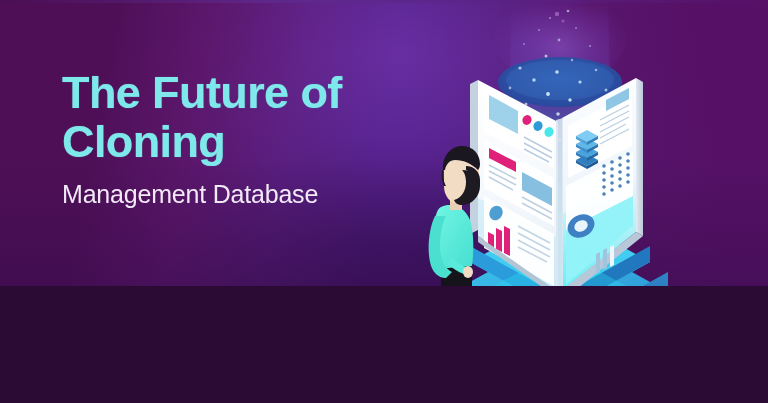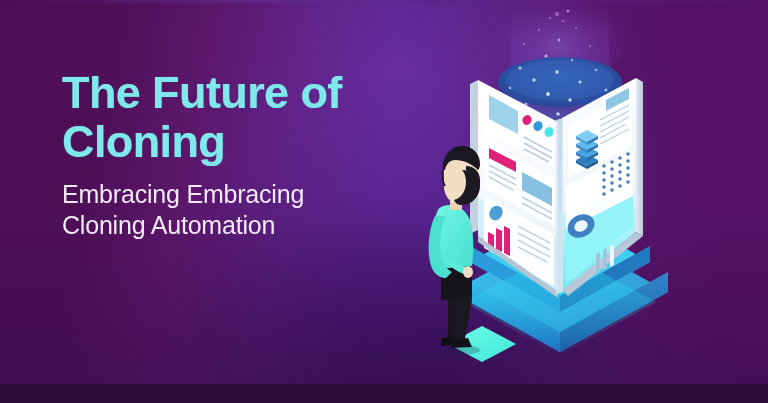--- a/index.html
+++ b/index.html
@@ -3,21 +3,21 @@
 <meta charset="utf-8">
 <style>
   html, body {
     margin: 0;
     padding: 0;
     background: #2b0b33;
   }
   #canvas {
     position: relative;
     width: 768px;
-    height: 384px;
+    height: 286px;
     overflow: hidden;
     font-family: "Liberation Sans", sans-serif;
     background: #404040;
   }
 
   
   .bg-base {
     position: absolute;
     inset: 0;
     background:
@@ -107,22 +107,21 @@
   <div class="bg-tint-right"></div>
   <div class="bg-bottom-shade"></div>
   <div class="bg-topline"></div>
 
   <div class="text-block">
     <h1 class="headline">
       <span class="ln">The Future of</span>
       <span class="ln">Cloning</span>
     </h1>
     <p class="subhead">
-      <span class="ln">Embracing Embracing</span>
-      <span class="ln">Cloning Automation</span>
+      <span class="ln">Management Database</span>
     </p>
   </div>
 
   <div class="illustration">
     <svg width="368" height="403" viewBox="0 0 368 403" xmlns="http://www.w3.org/2000/svg">
       <defs>
 
         <linearGradient id="beamG" x1="0" y1="0" x2="0" y2="1">
           <stop offset="0%" stop-color="#7a4ec0" stop-opacity="0.0"></stop>
           <stop offset="22%" stop-color="#6b43b8" stop-opacity="0.22"></stop>

